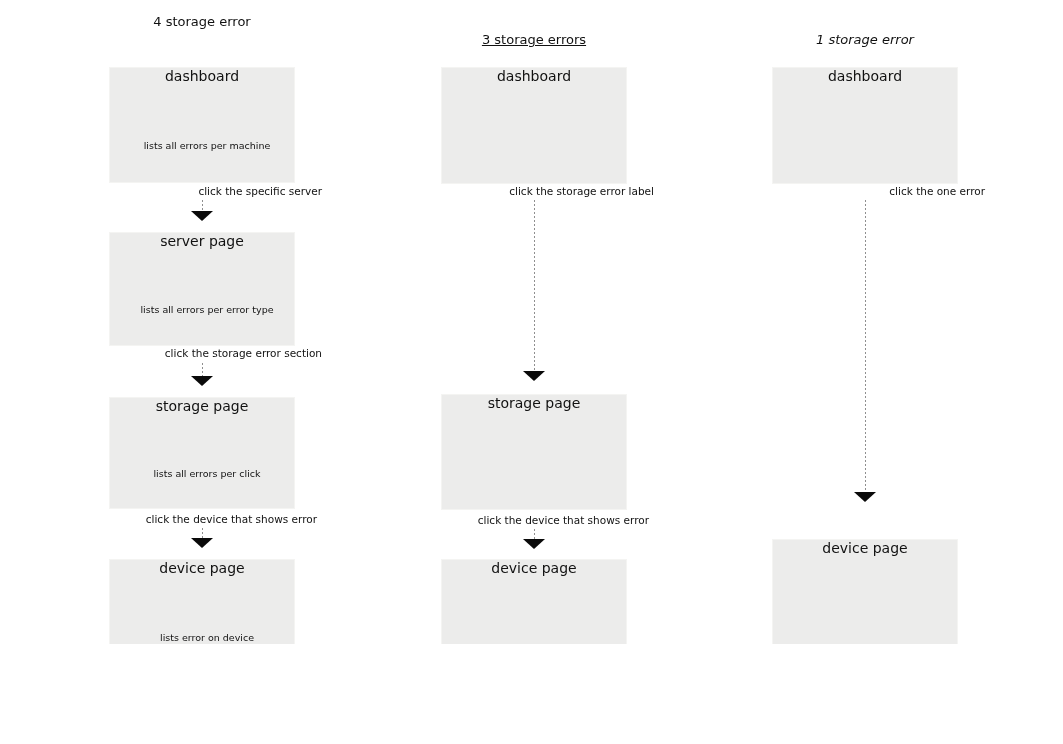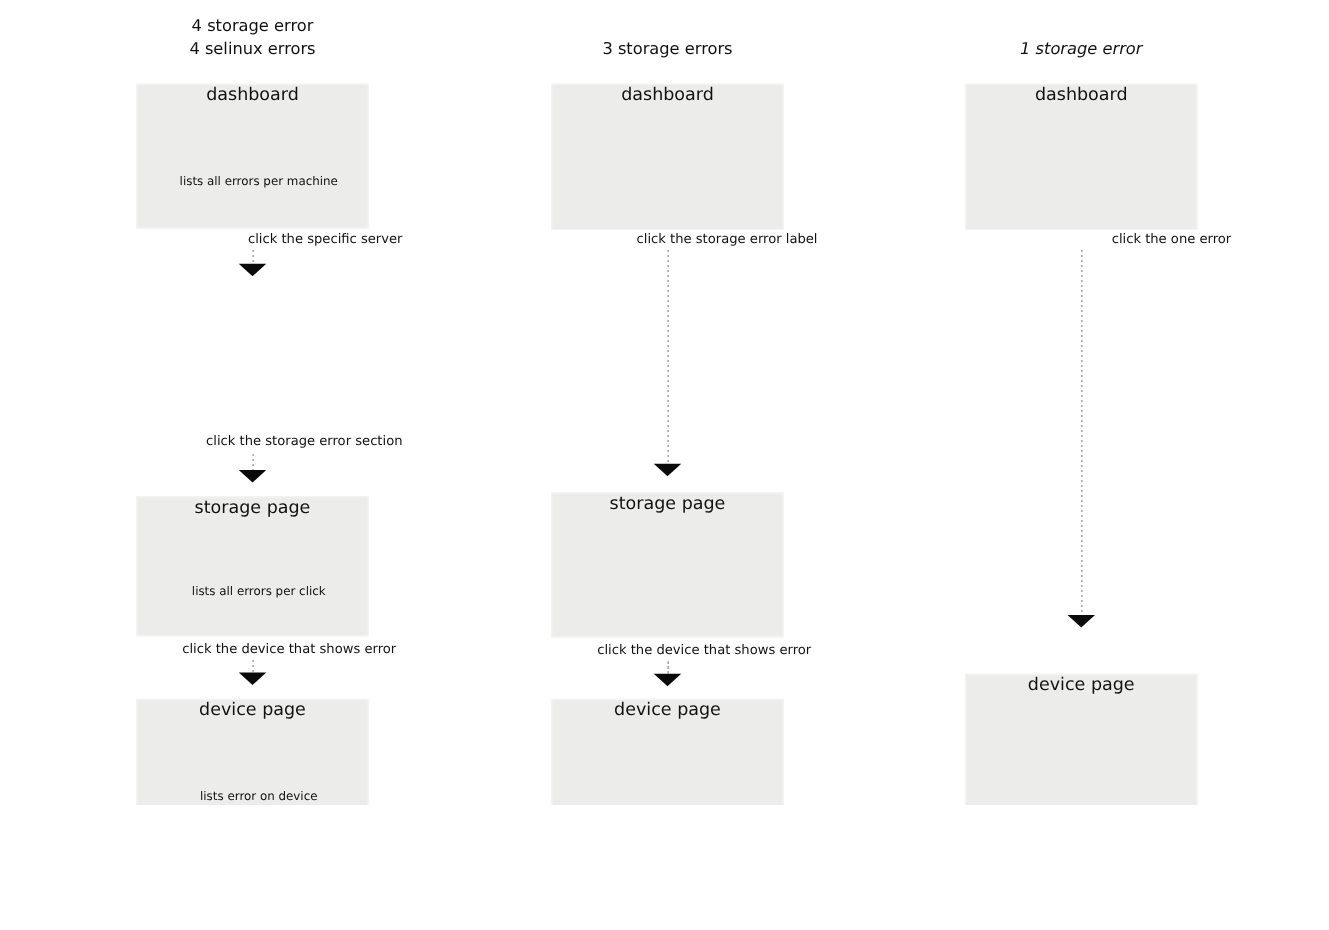--- a/index.html
+++ b/index.html
@@ -84,34 +84,37 @@
     border-top: 10px solid var(--arrowhead);
   }
 </style>
 </head>
 <body>
 
 <div id="canvas">
 
   <div class="hdr" style="left:109px; top:13px;">
     <div>4 storage error</div>
-    <div>4 selinux errors</div>
   </div>
 
   <div class="box" style="left:109px; top:67px; height:116px;">
     <div class="box-title">dashboard</div>
     <div class="box-sub">lists all errors per machine</div>
   </div>
 
   <div class="edge-label" style="left:82px; top:185px;">click the specific server</div>
   <div class="arrow" style="left:191px; top:200px;">
     <div class="arrow-line" style="height:11px;"></div>
     <div class="arrow-head"></div>
   </div>
 
+  <div class="box" style="left:109px; top:232px; height:114px;">
+    <div class="box-title">server page</div>
+    <div class="box-sub">lists all errors per error type</div>
+  </div>
 
   <div class="edge-label" style="left:82px; top:347px;">click the storage error section</div>
   <div class="arrow" style="left:191px; top:363px;">
     <div class="arrow-line" style="height:13px;"></div>
     <div class="arrow-head"></div>
   </div>
 
   <div class="box" style="left:109px; top:397px; height:112px;">
     <div class="box-title">storage page</div>
     <div class="box-sub">lists all errors per click</div>
@@ -121,21 +124,21 @@
   <div class="arrow" style="left:191px; top:528px;">
     <div class="arrow-line" style="height:10px;"></div>
     <div class="arrow-head"></div>
   </div>
 
   <div class="box" style="left:109px; top:559px; height:115px;">
     <div class="box-title">device page</div>
     <div class="box-sub">lists error on device</div>
   </div>
 
-  <div class="hdr" style="left:441px; top:31px;">
+  <div class="hdr" style="left:441px; top:31px;text-decoration:underline;">
     <div>3 storage errors</div>
   </div>
 
   <div class="box" style="left:441px; top:67px; height:117px;">
     <div class="box-title">dashboard</div>
   </div>
 
   <div class="edge-label" style="left:414px; top:185px;">click the storage error label</div>
   <div class="arrow" style="left:523px; top:200px;">
     <div class="arrow-line" style="height:171px;"></div>

